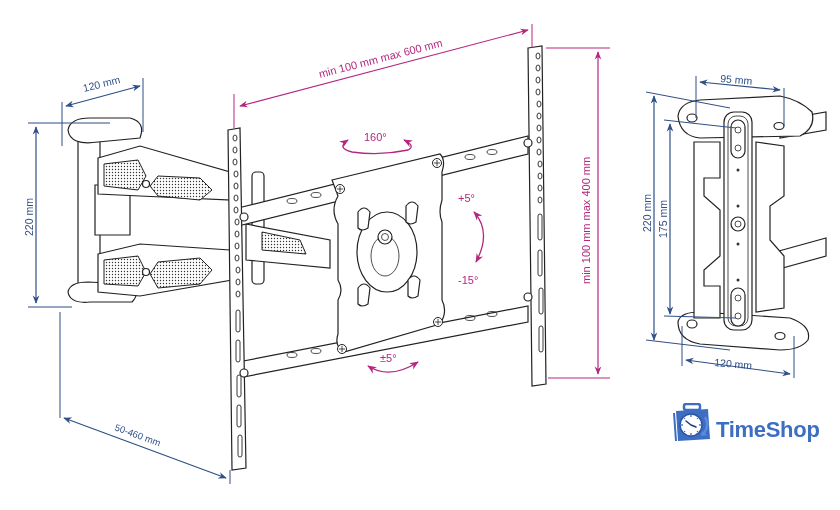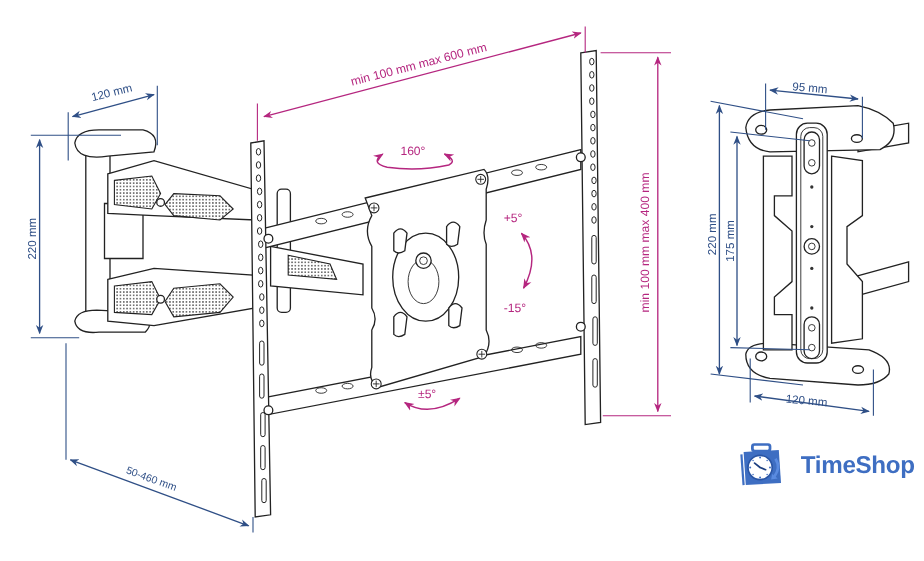--- a/index.html
+++ b/index.html
@@ -3,21 +3,21 @@
 <meta charset="utf-8">
 <style>
   html, body { margin: 0; padding: 0; background: #ffffff; }
   body { width: 840px; height: 510px; position: relative; overflow: hidden; font-family: "Liberation Sans", sans-serif; }
   svg.diagram { position: absolute; left: 0; top: 0; width: 840px; height: 510px; }
   .dim-mag text { fill: #b5267f; font-family: "Liberation Sans", sans-serif; font-size: 11px; }
   .dim-blue text { fill: #2f4f86; font-family: "Liberation Sans", sans-serif; font-size: 10.5px; }
   .ln { stroke: #222; stroke-width: 1.2; fill: #fff; }
   .ln-thin { stroke: #222; stroke-width: 0.8; fill: none; }
   .mesh { fill: url(#meshpat); stroke: #222; stroke-width: 1; }
-  .logo { position: absolute; left: 672px; top: 403px; display: flex; align-items: center; gap: 12px; }
+  .logo { position: absolute; left: 672px; top: 403px; display: flex; align-items: flex-end; gap: 0; }
   .logo-text { color: #3e6ec2; font-family: "Liberation Sans", sans-serif; font-size: 22px; font-weight: bold; letter-spacing: -0.3px; }
 </style>
 </head>
 <body>
 
 <svg class="diagram" viewBox="0 0 840 510" xmlns="http://www.w3.org/2000/svg">
   <defs>
     <pattern id="meshpat" width="3" height="3" patternUnits="userSpaceOnUse">
       <rect width="3" height="3" fill="#fff"></rect>
       <circle cx="1.5" cy="1.5" r="0.7" fill="#333"></circle>

